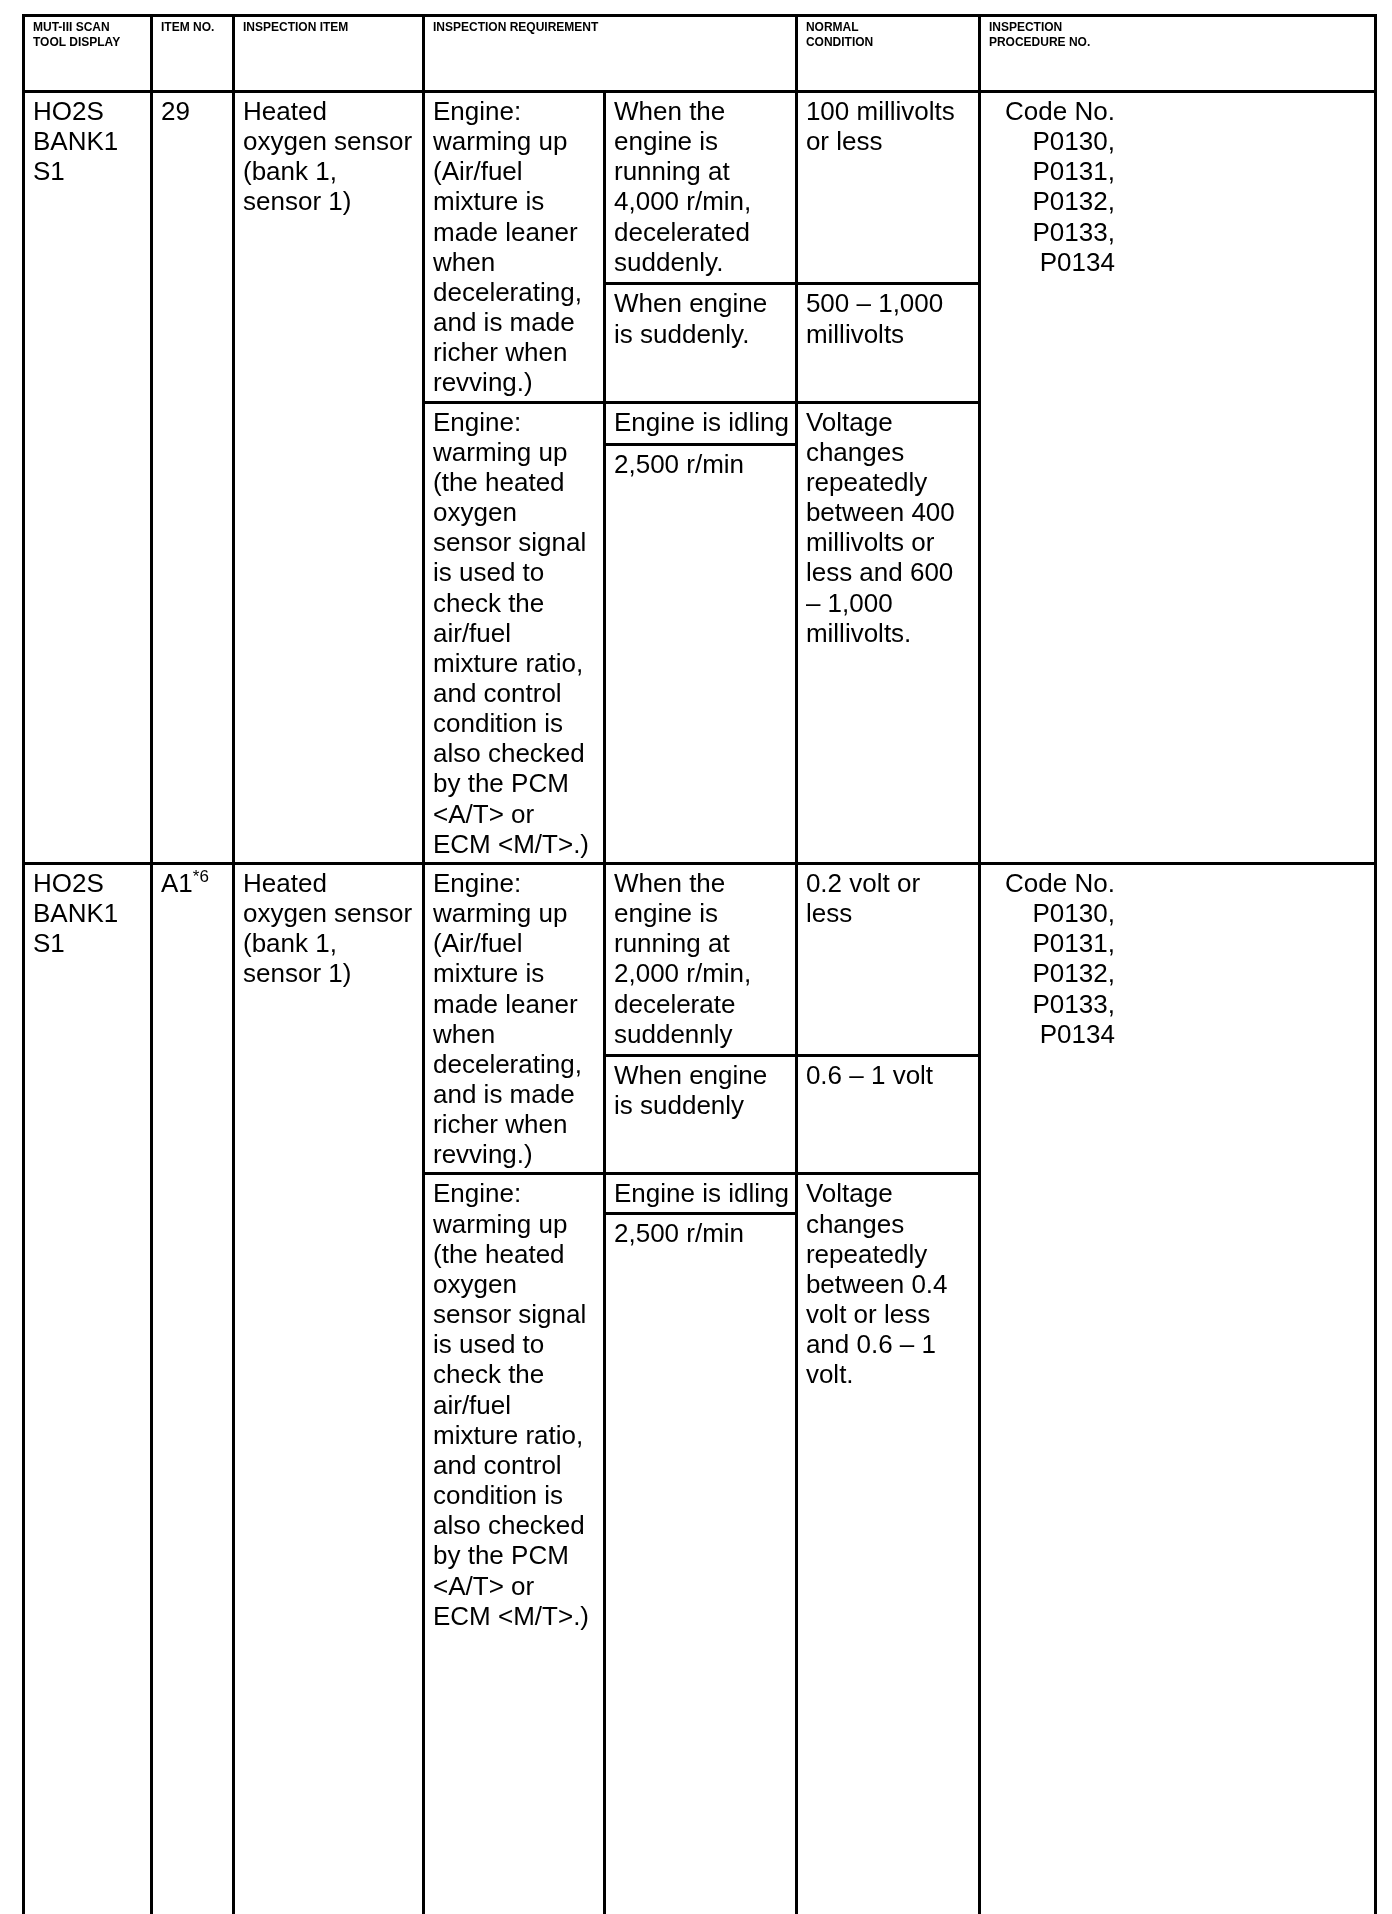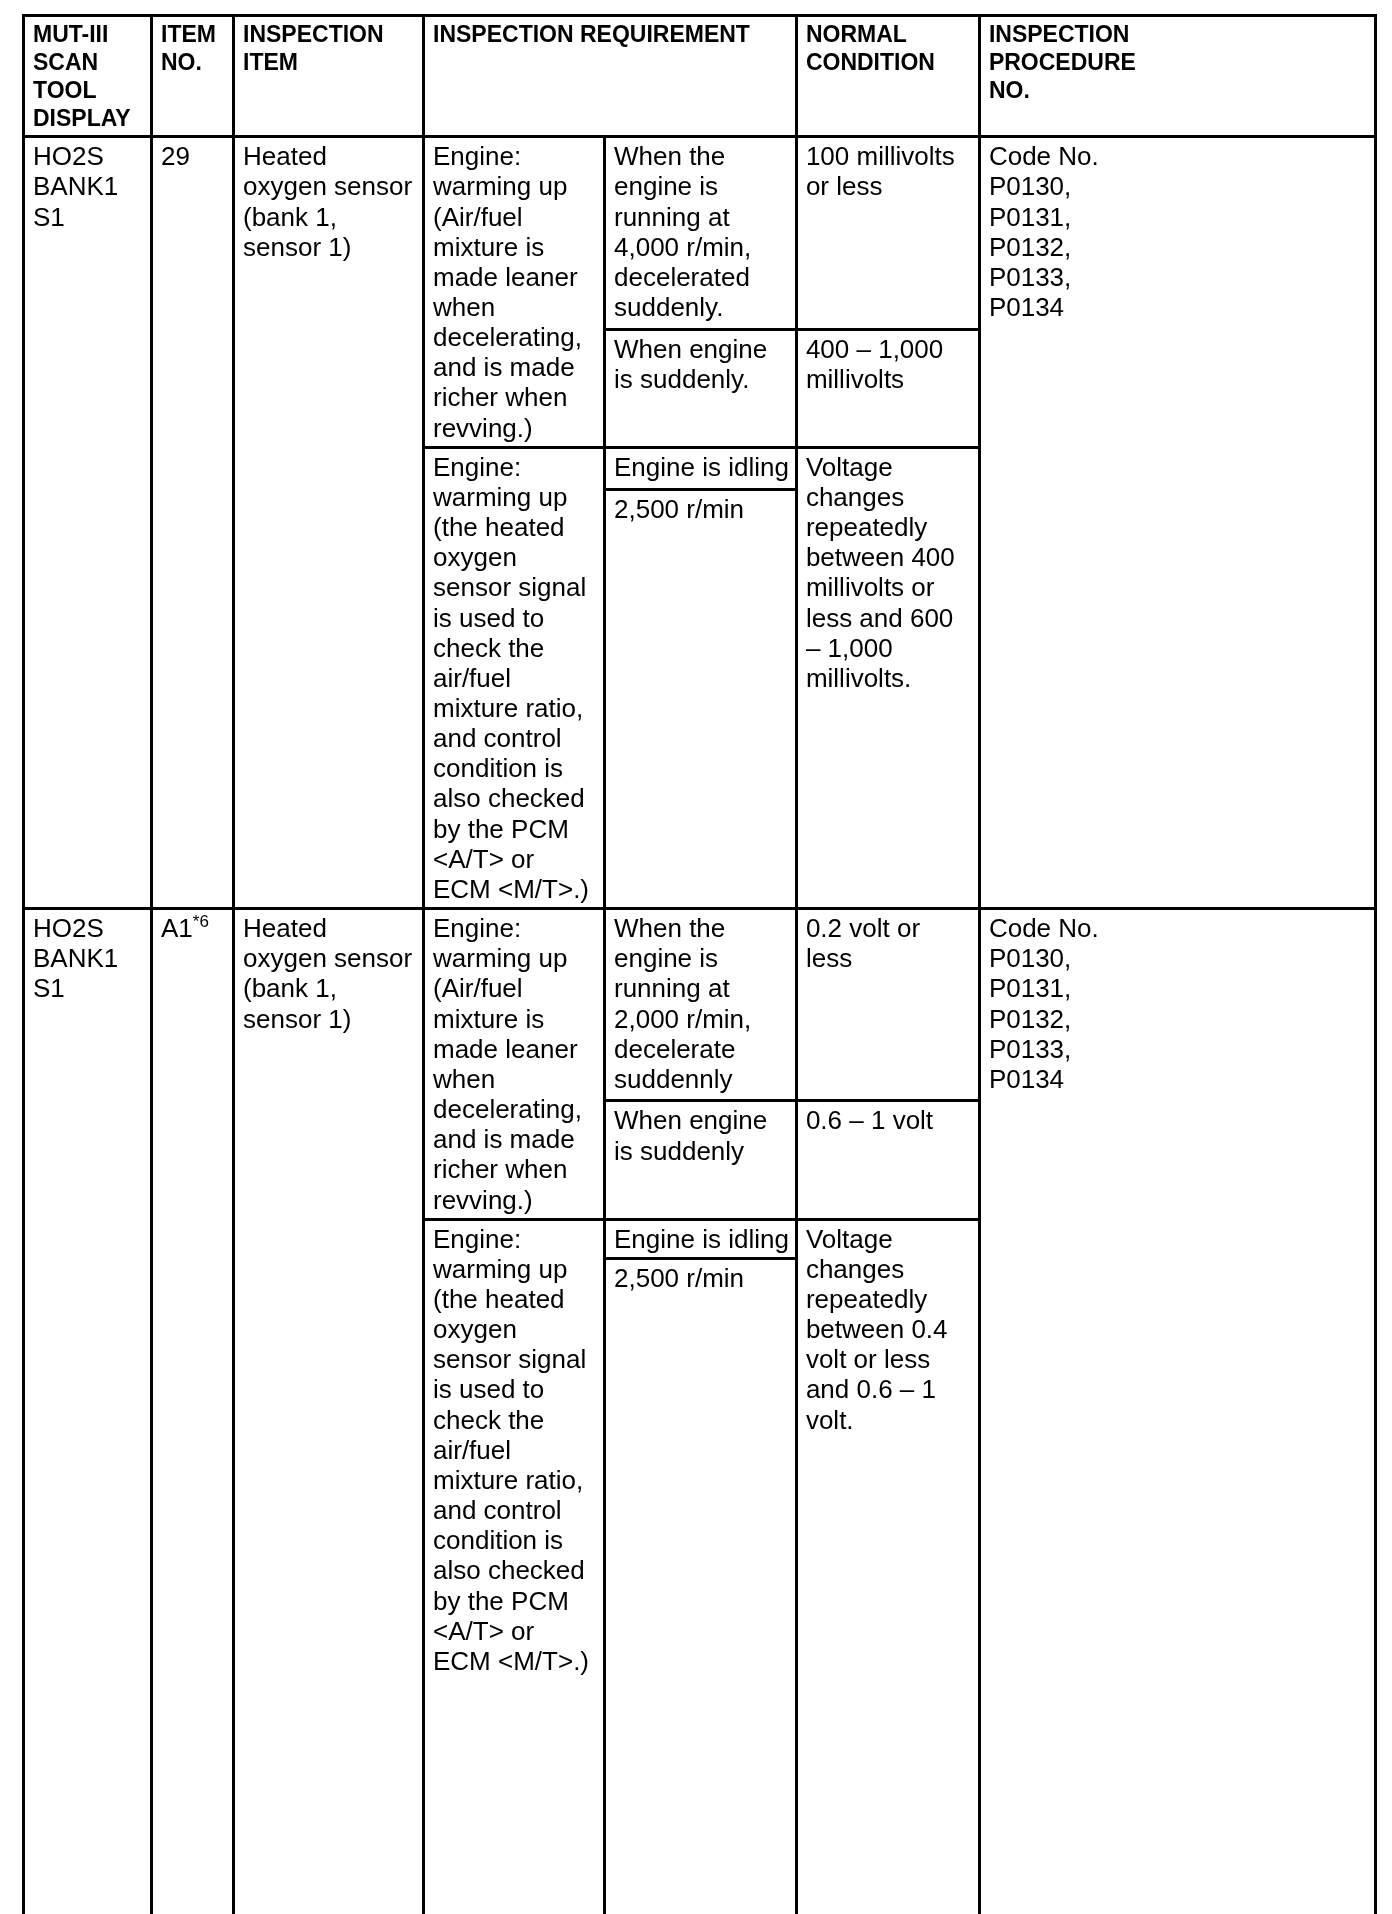--- a/index.html
+++ b/index.html
@@ -23,32 +23,32 @@
   }
   table.spec-table th,
   table.spec-table td {
     border: 3px solid #000000;
     vertical-align: top;
     text-align: left;
     padding: 3px 6px 3px 8px;
     overflow: hidden;
   }
   table.spec-table th {
-    font-size: 23px;
+    font-size: 12px;
     font-weight: bold;
     line-height: 1.22;
   }
   table.spec-table td {
     font-size: 26px;
     font-weight: normal;
     line-height: 1.16;
   }
   .hdr-narrow   { max-width: 112px; }
   .hdr-narrow2  { max-width: 118px; }
-  .proc         { max-width: 126px; }
+  .proc         { max-width: 126px; text-align: right; }
   .nw           { white-space: nowrap; }
   sup {
     font-size: 17px;
     line-height: 0;
   }
 </style>
 </head>
 <body>
 
 <div class="page">
@@ -83,21 +83,21 @@
         <td rowspan="4">Heated oxygen sensor (bank 1, sensor 1)</td>
         <td rowspan="2">Engine: warming up (Air/fuel mixture is made leaner when decelerating, and is made richer when revving.)</td>
         <td>When the engine is running at 4,000 r/min, decelerated suddenly.</td>
         <td>100 millivolts or less</td>
         <td rowspan="4">
             <div class="proc">Code No. P0130, P0131, P0132, P0133, P0134</div>
           </td>
       </tr>
       <tr style="height:118px">
         <td>When engine is suddenly.</td>
-        <td>400 – 1,000 millivolts</td>
+        <td>500 – 1,000 millivolts</td>
       </tr>
       <tr style="height:34px">
         <td rowspan="2">Engine: warming up (the heated oxygen sensor signal is used to check the air/fuel mixture ratio, and control condition is also checked by the PCM &lt;A/T&gt; or ECM &lt;M/T&gt;.)</td>
         <td class="nw">Engine is idling</td>
         <td rowspan="2">Voltage changes repeatedly between 400 millivolts or less and 600 – 1,000 millivolts.</td>
       </tr>
       <tr style="height:384px">
         <td class="nw">2,500 r/min</td>
       </tr>
 

